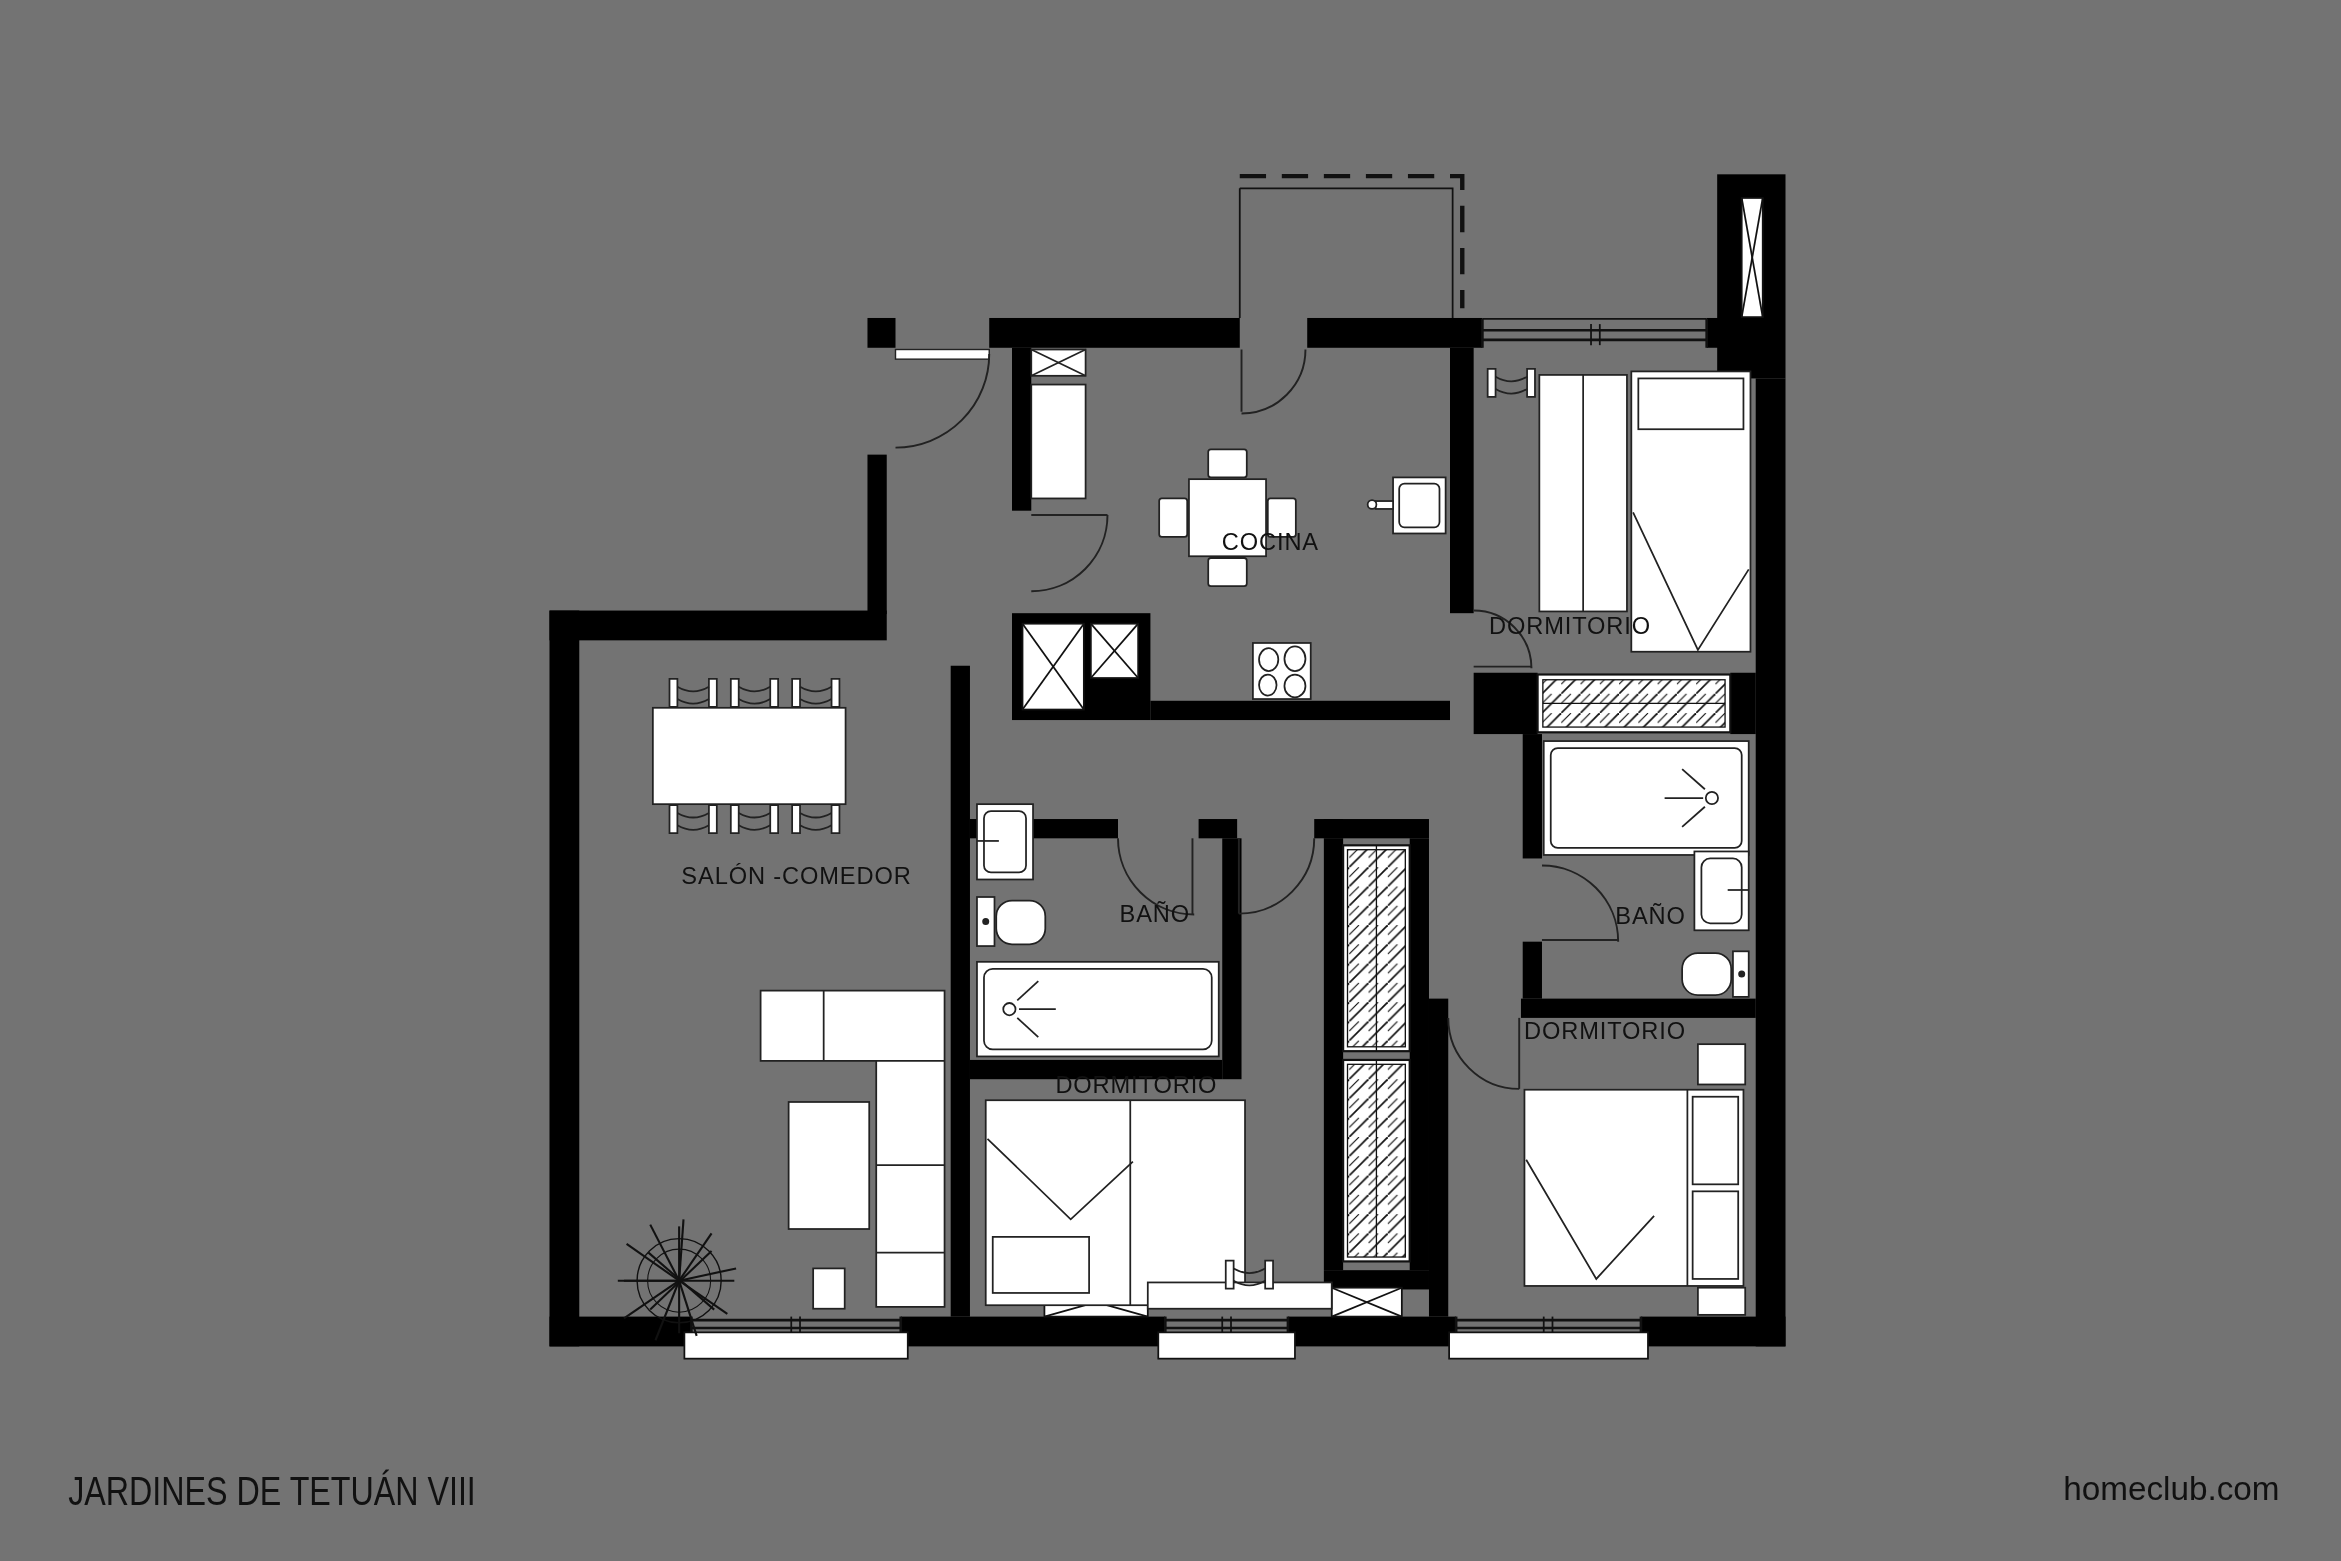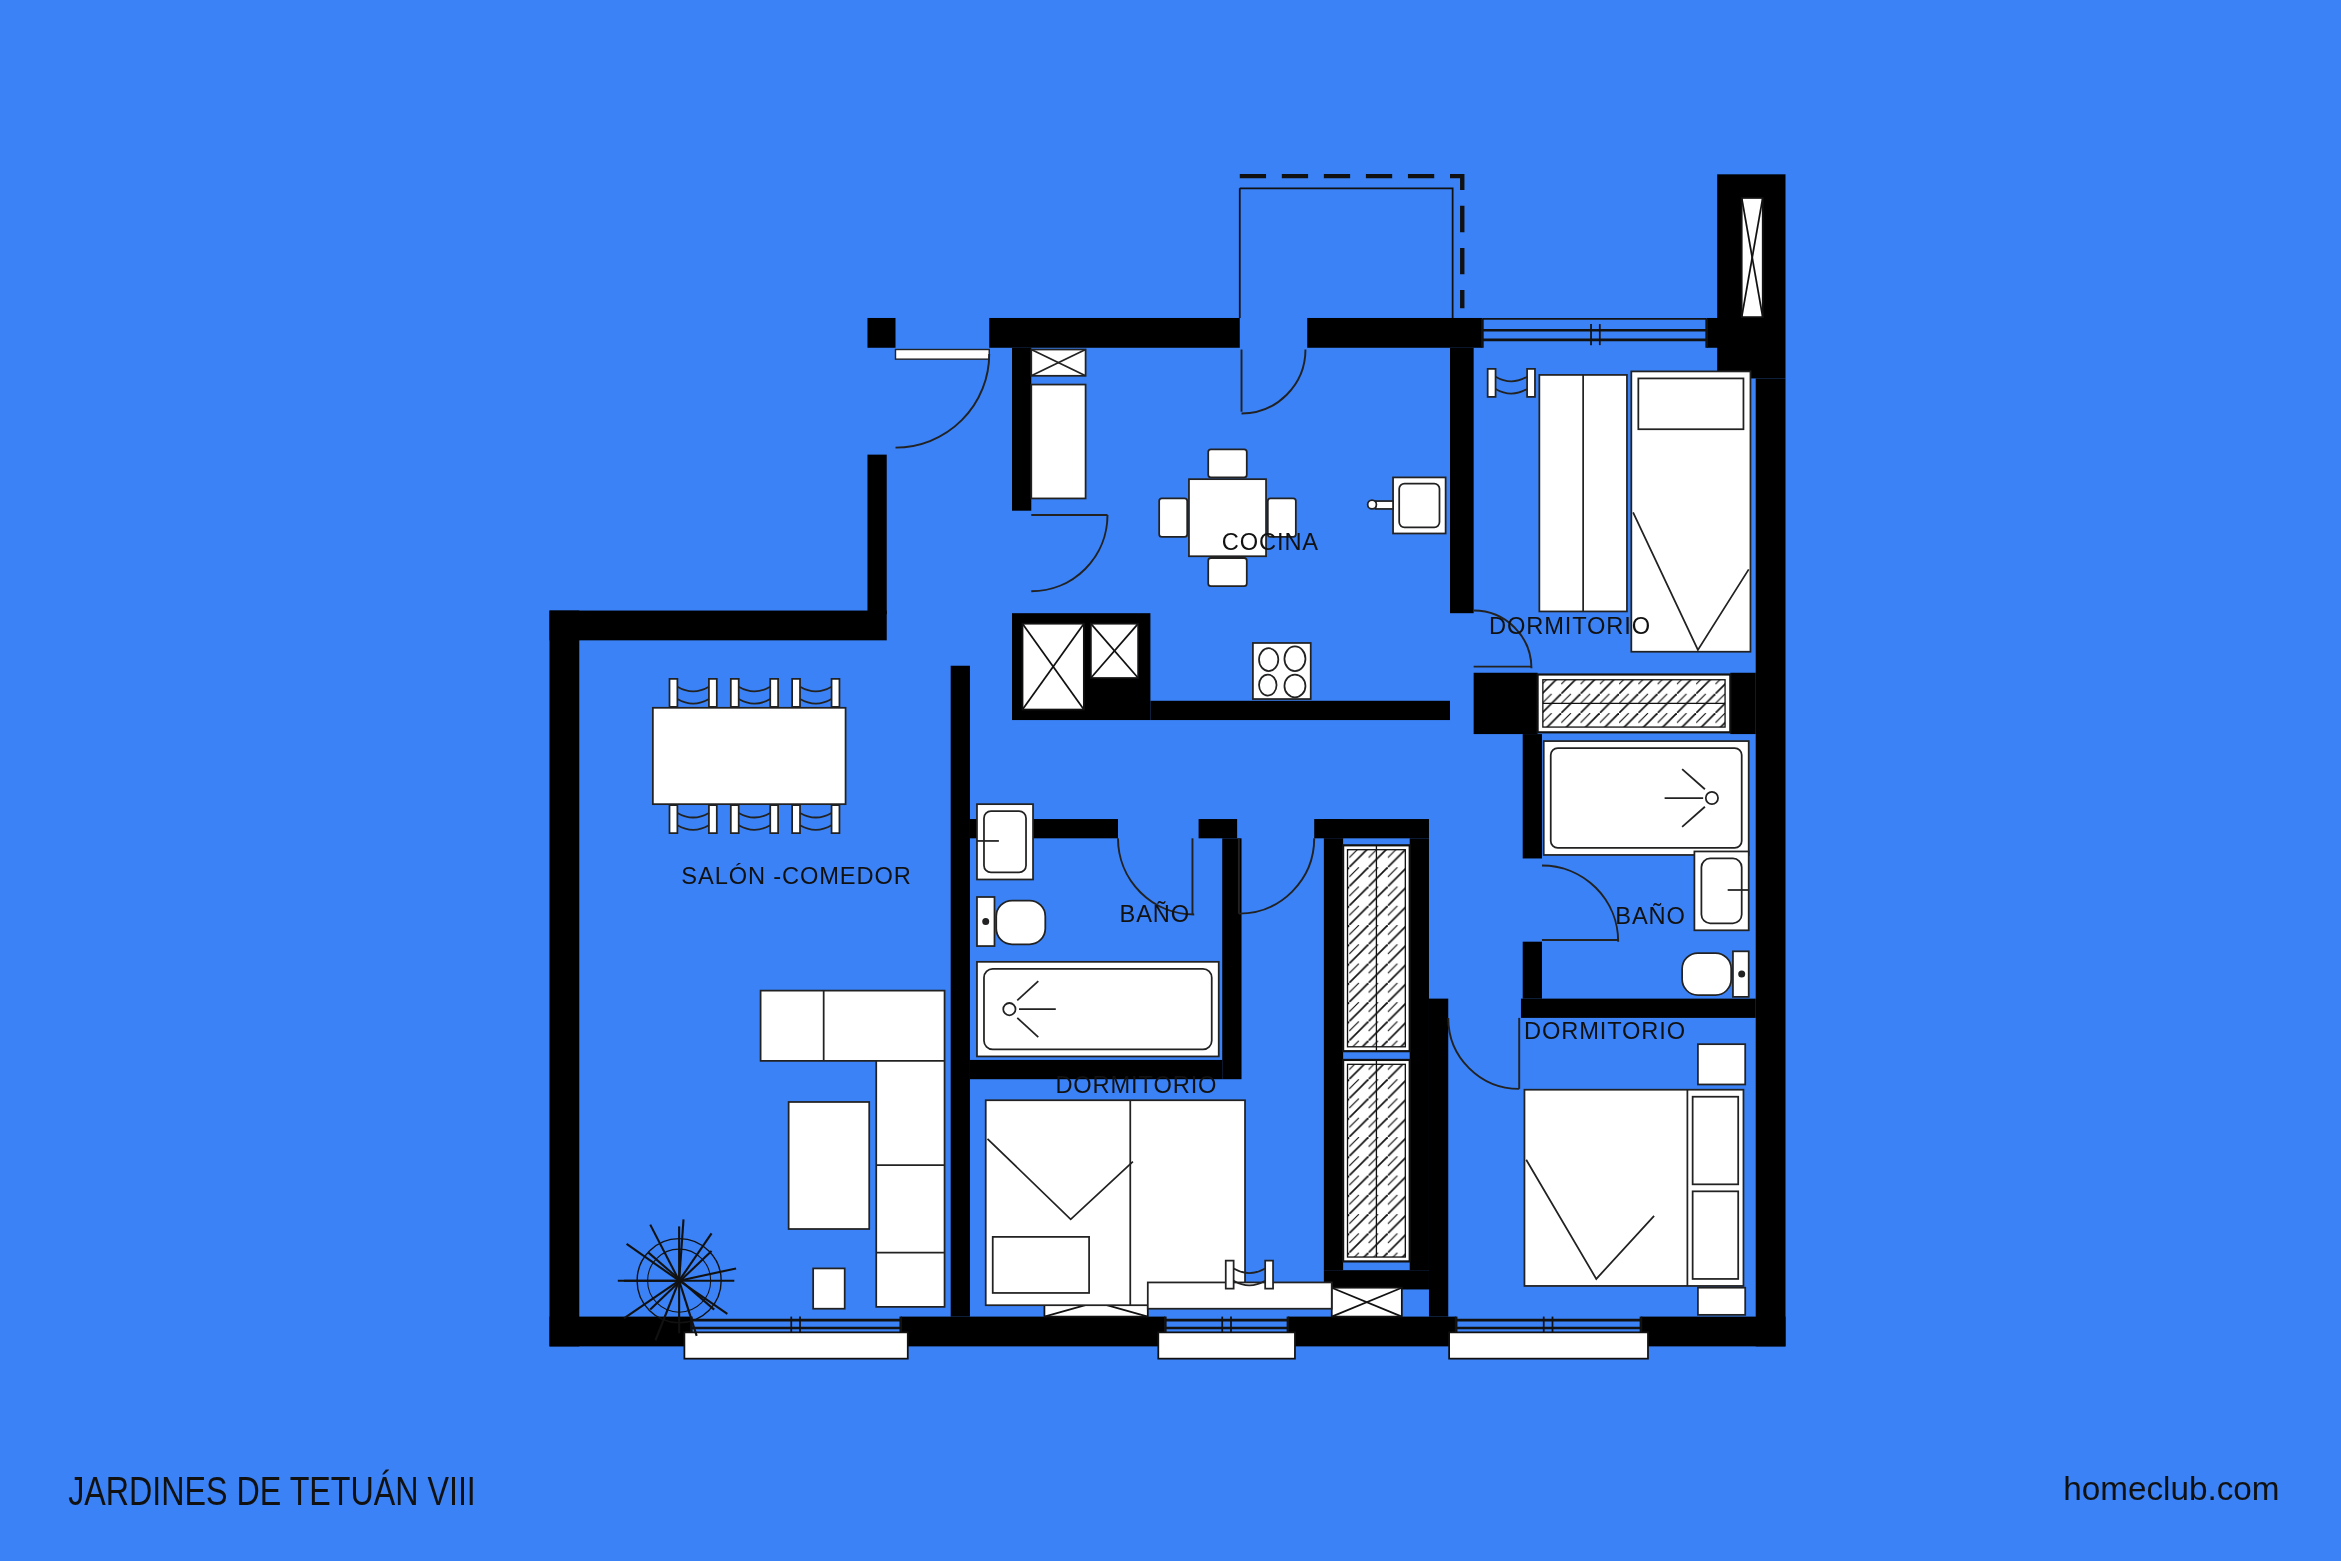--- a/index.html
+++ b/index.html
@@ -1,17 +1,17 @@
 <!DOCTYPE html>
 <html style="font-size:14px"><head>
 <meta charset="utf-8">
 <style>
   html,body{margin:0;padding:0;background:#ffffff;}
   body{font-family:"Liberation Sans", sans-serif;}
-  .page{position:relative;width:2342px;height:1561px;background:#3b82f6;overflow:hidden;}
+  .page{position:relative;width:2342px;height:1561px;background:#737373;overflow:hidden;}
   svg{display:block;}
   text{font-family:"Liberation Sans", sans-serif;fill:#111;}
   .room-label{font-size:27px;letter-spacing:1px;}
   .footer-title{font-size:46px;letter-spacing:0px;}
   .footer-brand{font-size:38px;}
 </style>
 </head>
 <body>
 
 <div class="page">

